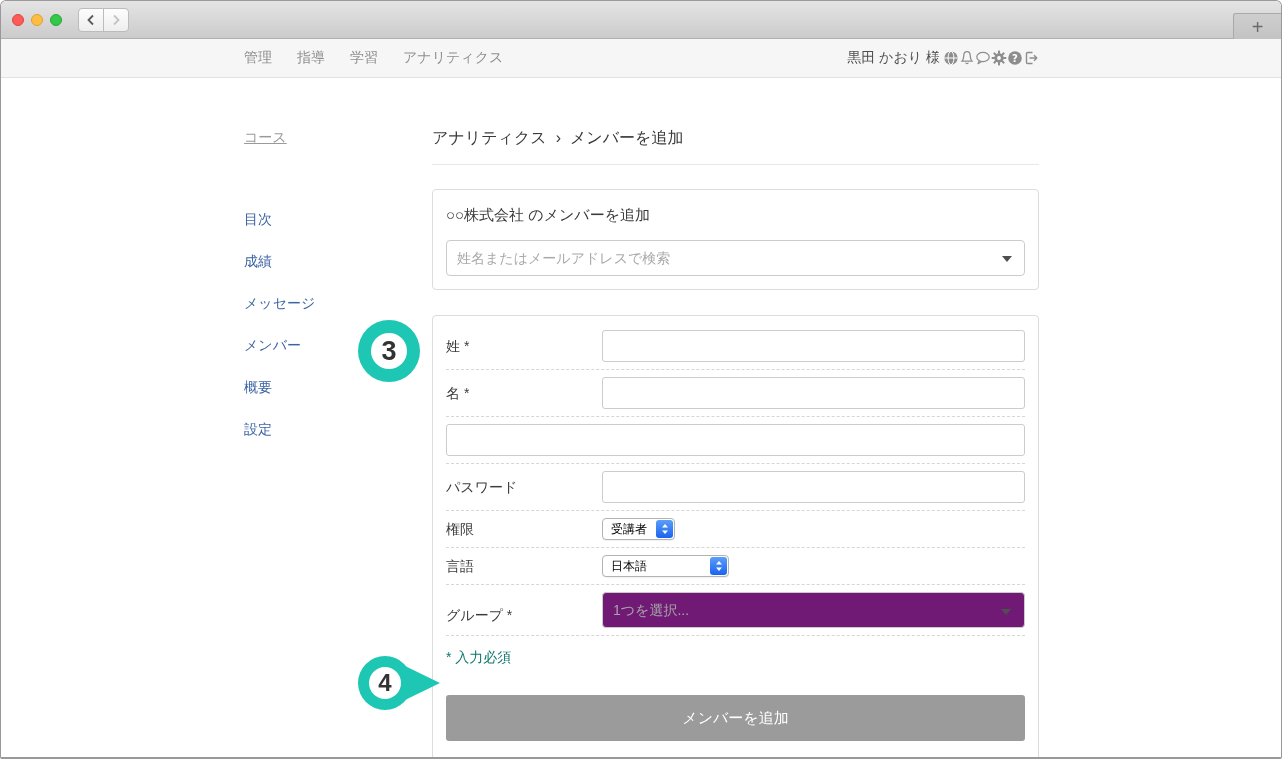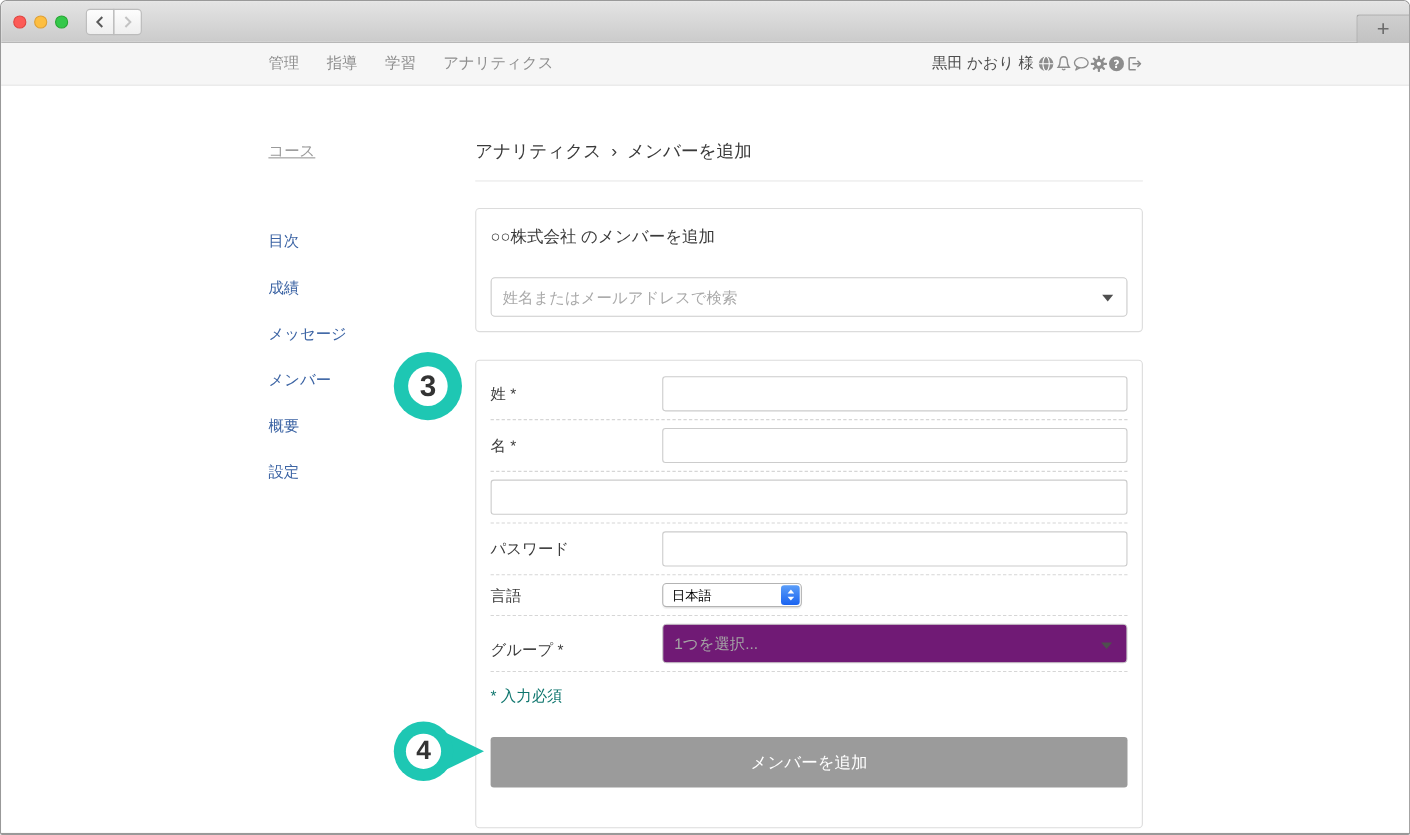--- a/index.html
+++ b/index.html
@@ -59,21 +59,21 @@
   .container { position:relative; margin-left:243px; width:795px; }
   .sidebar { position:absolute; left:0; top:51px; width:165px; }
   .sidebar-title { font-size:14px; color:#9a9a9a; margin-bottom:64px;text-decoration:underline; }
   .sidebar-link { font-size:14px; color:#3c64a4; margin-bottom:24px; cursor:pointer; }
   .main { margin-left:188px; width:607px; }
   .breadcrumb { padding-top:50px; font-size:16px; color:#3a3a3a; }
   .crumb-sep { margin:0 9px; color:#3a3a3a; }
   .title-rule { border:none; border-top:1px solid #e8e8e8; margin-top:15px; }
   .panel { border:1px solid #dcdcdc; border-radius:4px; background:#fff; }
   .search-panel { margin-top:24px; padding:16px 13px 13px 13px; }
-  .search-heading { font-size:15px; color:#3a3a3a; margin-bottom:27px; }
+  .search-heading { font-size:15px; color:#3a3a3a; margin-bottom:15px; }
   .search-box { position:relative; height:36px; }
   .search-box input {
     width:100%; height:36px; border:1px solid #cbcbcb; border-radius:4px;
     padding:0 32px 0 10px; font-size:14px; color:#333; outline:none;
     font-family:inherit;
   }
   .search-box input::placeholder { color:#a9a9a9; }
   .caret {
     position:absolute; right:13px; top:16px; width:0; height:0;
     border-left:5px solid transparent; border-right:5px solid transparent;
@@ -261,20 +261,34 @@
 
           <div class="form-row">
             <div class="row-field"><input class="text-input" type="text" style=""></div>
           </div>
 
           <div class="form-row">
             <div class="row-label">パスワード</div>
             <div class="row-field"><input class="text-input" type="text" style=""></div>
           </div>
 
+          <div class="form-row select-row">
+            <div class="row-label">権限</div>
+            <div class="row-field">
+              <span class="native-select">
+                <span class="sel-text">受講者</span>
+                <span class="stepper">
+                  <svg width="8" height="12" viewBox="0 0 8 12">
+                      <path d="M4 1 L7 4.6 H1 Z" fill="#fff"></path>
+                      <path d="M4 11 L1 7.4 H7 Z" fill="#fff"></path>
+                    </svg>
+                </span>
+              </span>
+            </div>
+          </div>
 
           <div class="form-row select-row">
             <div class="row-label">言語</div>
             <div class="row-field">
               <span class="native-select sel-wide">
                 <span class="sel-text">日本語</span>
                 <span class="stepper">
                   <svg width="8" height="12" viewBox="0 0 8 12">
                       <path d="M4 1 L7 4.6 H1 Z" fill="#fff"></path>
                       <path d="M4 11 L1 7.4 H7 Z" fill="#fff"></path>

